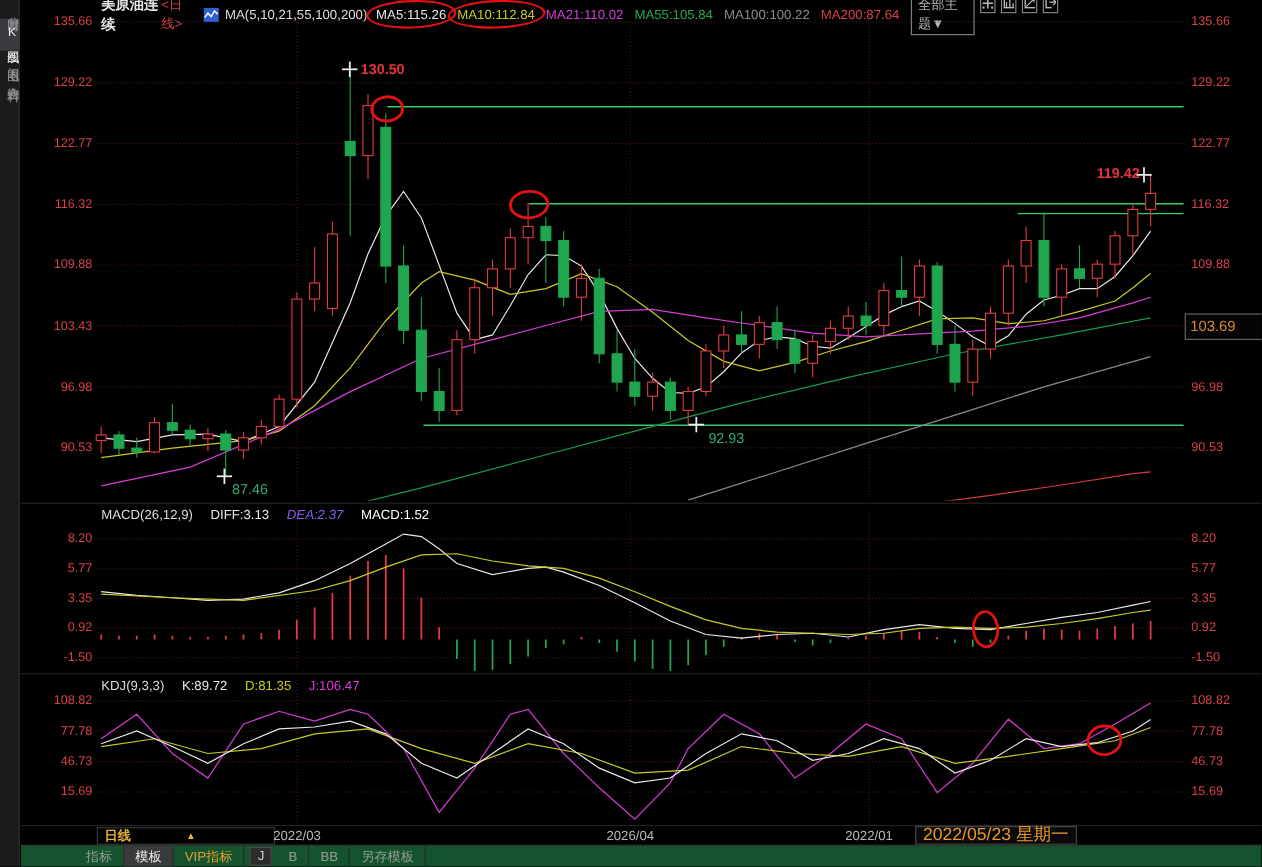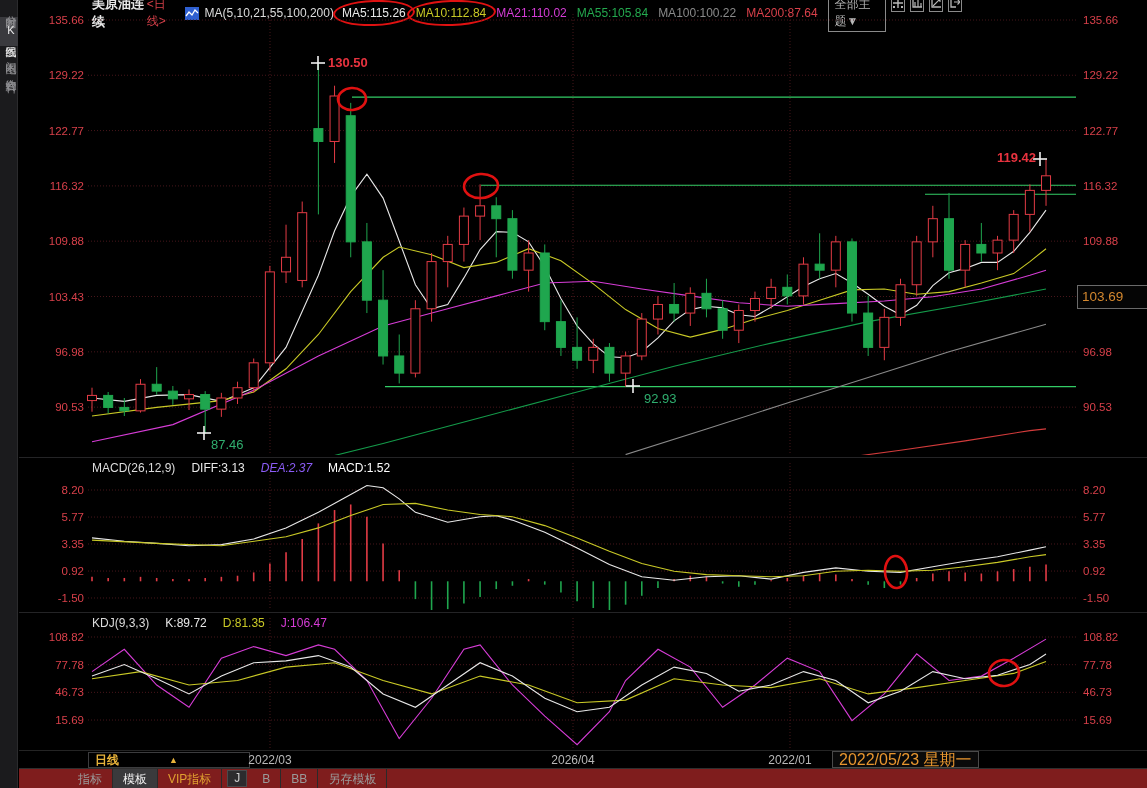--- a/index.html
+++ b/index.html
@@ -34,21 +34,21 @@
              background:#050505;color:#d4882f;font-size:13.5px;line-height:22px;padding-left:4px;z-index:6;}
   
   .date-row{position:absolute;top:750px;left:19px;width:1128px;height:17px;background:#000;border-top:1px solid #242424;box-sizing:border-box;}
   .period-box{position:absolute;left:69px;top:1px;width:154px;height:14px;border:1px solid #3c3c3e;
               display:flex;align-items:center;color:#e8b33a;font-weight:bold;font-size:12px;padding-left:6px;box-sizing:content-box;cursor:pointer;}
   .period-box .arrow{font-size:9px;margin-left:50px;}
   .date-label{position:absolute;top:2px;font-size:12px;color:#b8b8b8;transform:translateX(-50%);}
   .cur-date{position:absolute;top:0px;height:15px;line-height:15px;border:1px solid #4a4a4a;background:#0a0a0a;
             color:#e8962f;font-size:16px;padding:0 6px;}
   
-  .toolbar{position:absolute;left:19px;top:768px;width:1128px;height:20px;background:#7f1d1d;border-top:1px solid #2f2f2f;
+  .toolbar{position:absolute;left:19px;top:768px;width:1128px;height:20px;background:#14532d;border-top:1px solid #2f2f2f;
            display:flex;align-items:center;padding-left:49px;box-sizing:border-box;}
   .tool{padding:0 10px;font-size:12px;color:#9a9a9a;border-right:1px solid #2a2a2a;height:20px;line-height:20px;cursor:pointer;}
   .tool.active{background:#3a3a3c;color:#f0f0f0;}
   .tool.vip{color:#e0a030;}
   .tool.boxed{background:#2c2c2e;border:1px solid #4a4a4c;height:15px;line-height:15px;margin:0 5px;padding:0 6px;color:#d0d0d0;}
   svg#chart-canvas{position:absolute;left:0;top:0;z-index:4;pointer-events:none;}
 </style>
 </head>
 <body>
 

